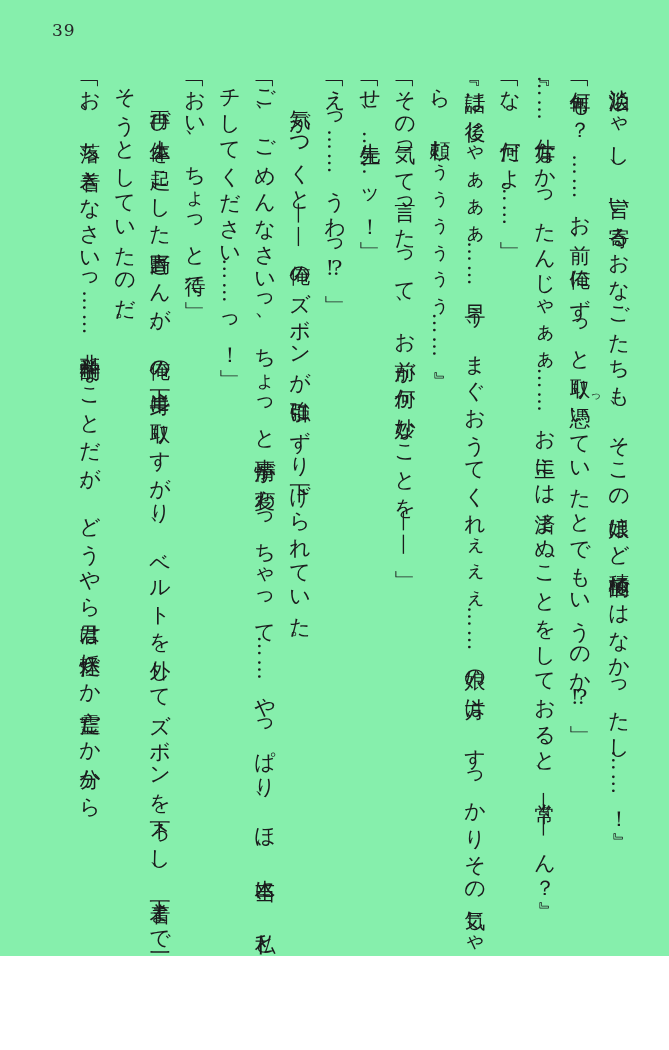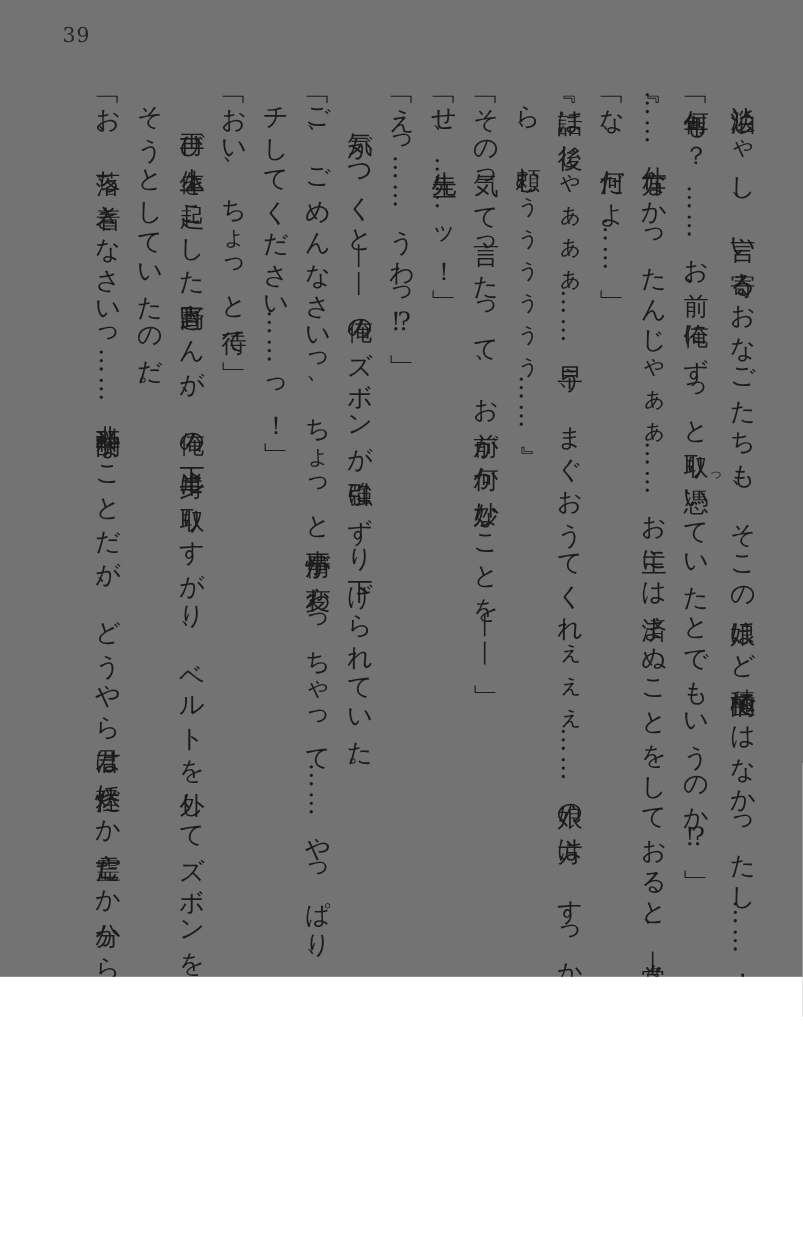--- a/index.html
+++ b/index.html
@@ -5,22 +5,22 @@
   html, body { margin: 0; padding: 0; }
   body {
     width: 669px;
     height: 1050px;
     background: #ffffff;
     font-family: "DejaVu Serif", "Liberation Serif", serif;
   }
   .page {
     position: relative;
     width: 669px;
-    height: 814px;
-    background: #737373;
+    height: 956px;
+    background: #86efac;
     overflow: hidden;
     color: #1b1b1d;
   }
   .page-number {
     position: absolute;
     top: 20px;
     left: 52px;
     font-size: 17px;
     letter-spacing: 1px;
     color: #262628;

